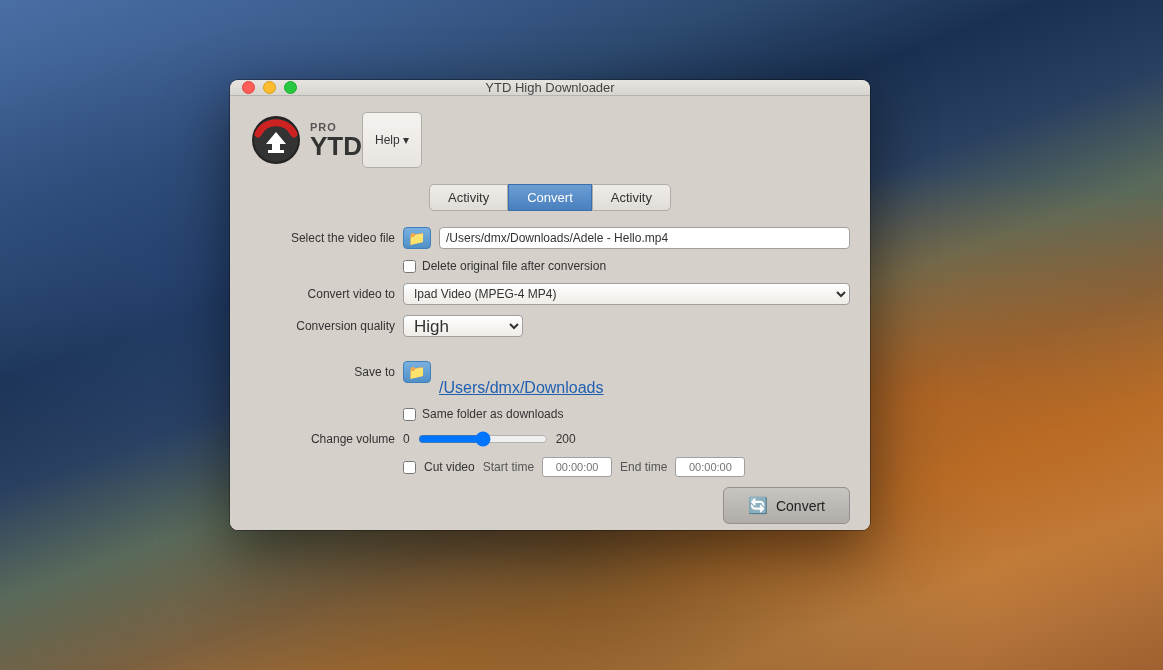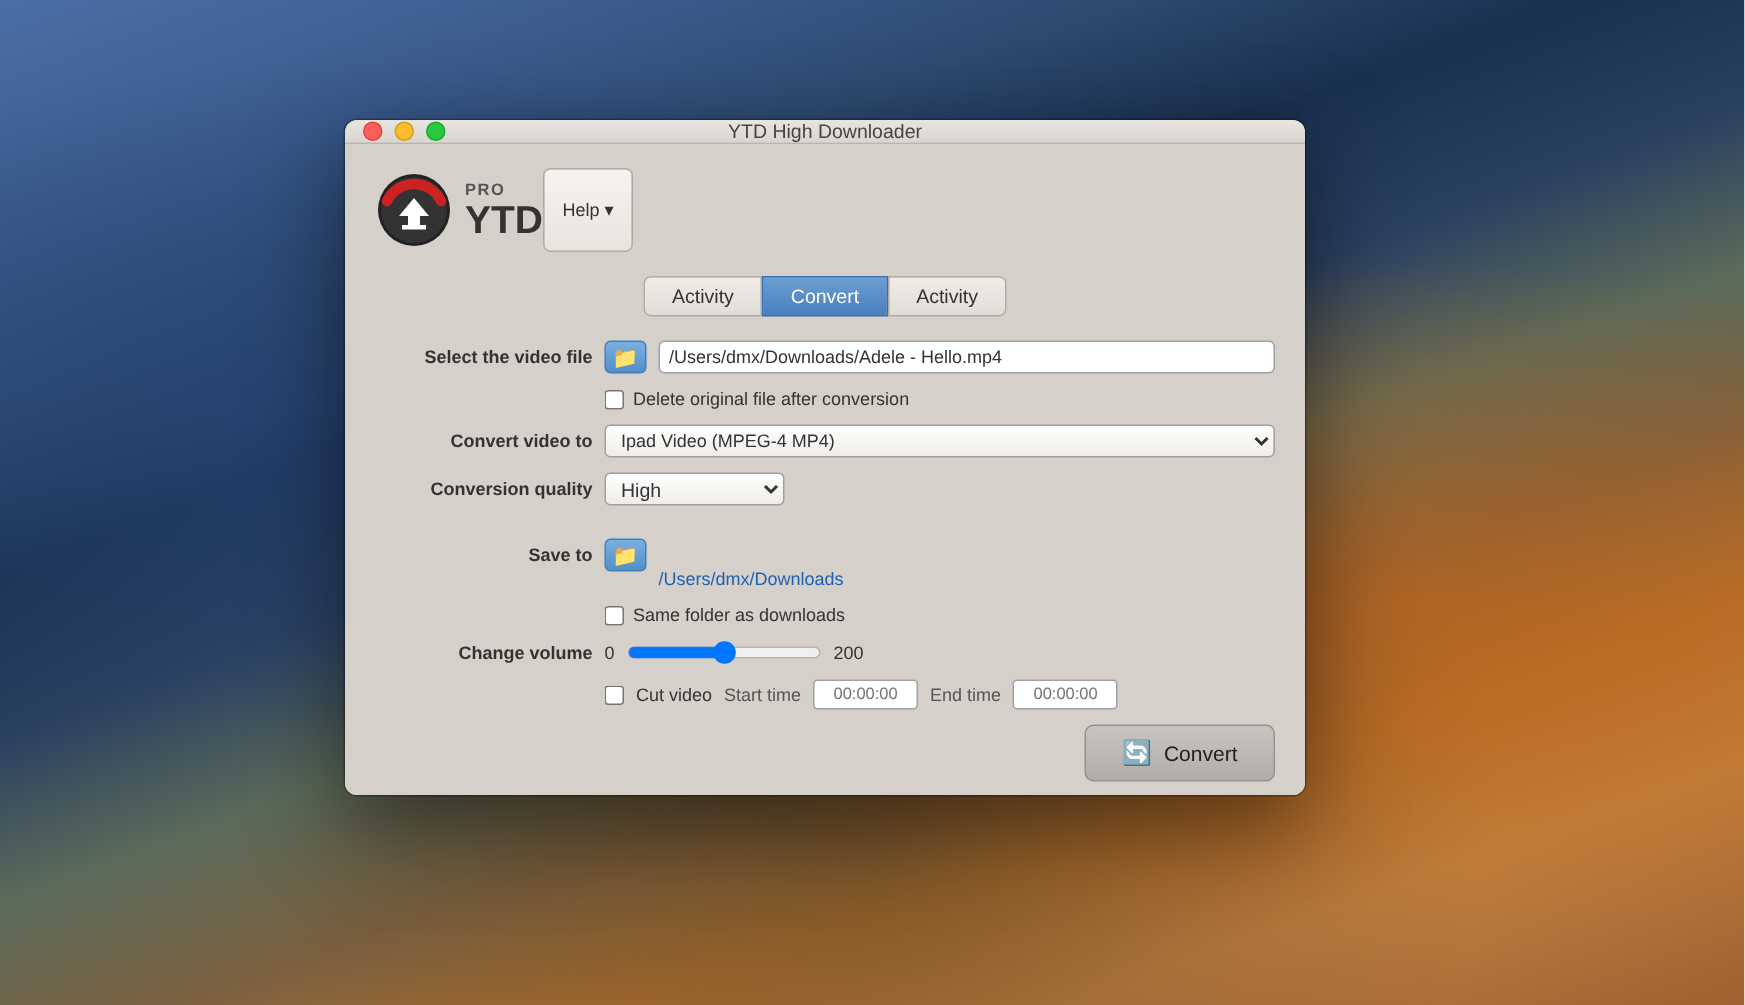--- a/index.html
+++ b/index.html
@@ -182,21 +182,21 @@
 
     .form-row {
       display: flex;
       align-items: center;
       gap: 8px;
     }
 
     .form-label {
       font-size: 12px;
       color: #333;
-      font-weight: 700;
+      font-weight: 400;
       text-align: right;
       min-width: 145px;
     }
 
     .file-input-row {
       display: flex;
       align-items: center;
       gap: 8px;
       flex: 1;
     }
@@ -249,34 +249,35 @@
       appearance: auto;
     }
 
     .quality-select {
       width: 120px;
       height: 22px;
       border: 1px solid #a0a0a0;
       border-radius: 4px;
       background: linear-gradient(180deg, #ffffff 0%, #f0ece8 100%);
       padding: 0 6px;
-      font-size: 13px;
+      font-size: 17px;
       color: #333;
       appearance: auto;
     }
 
     .save-to-row {
       display: flex;
       align-items: center;
       gap: 8px;
     }
 
     .folder-path-link {
-      font-size: 12px;
+      font-size: 16px;
       color: #2060b0;
+      text-decoration: underline;
       cursor: pointer;
       margin-top: 32px;
     }
 
     .volume-row {
       display: flex;
       align-items: center;
       gap: 8px;
     }
 

